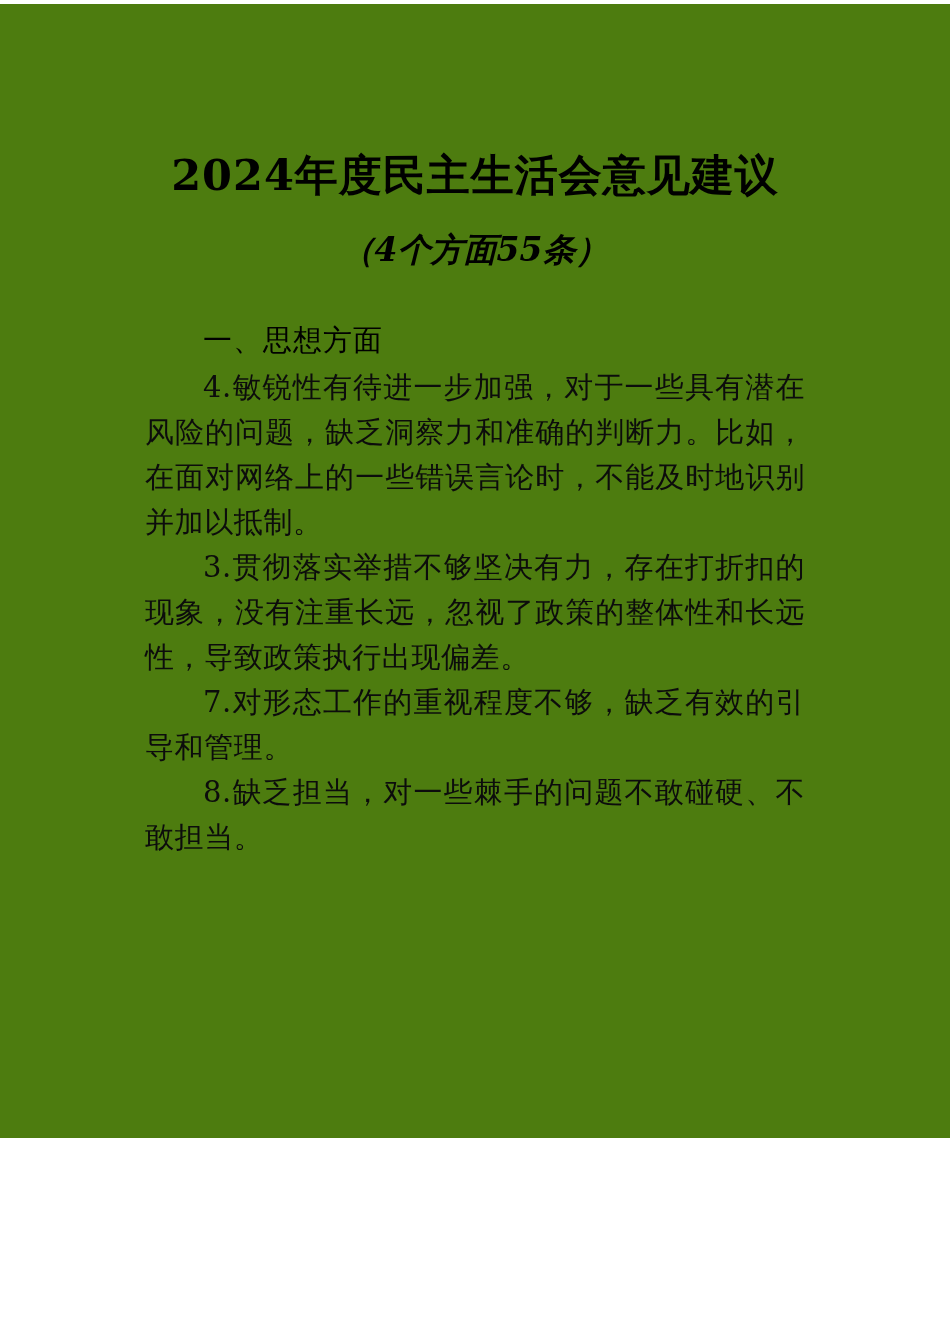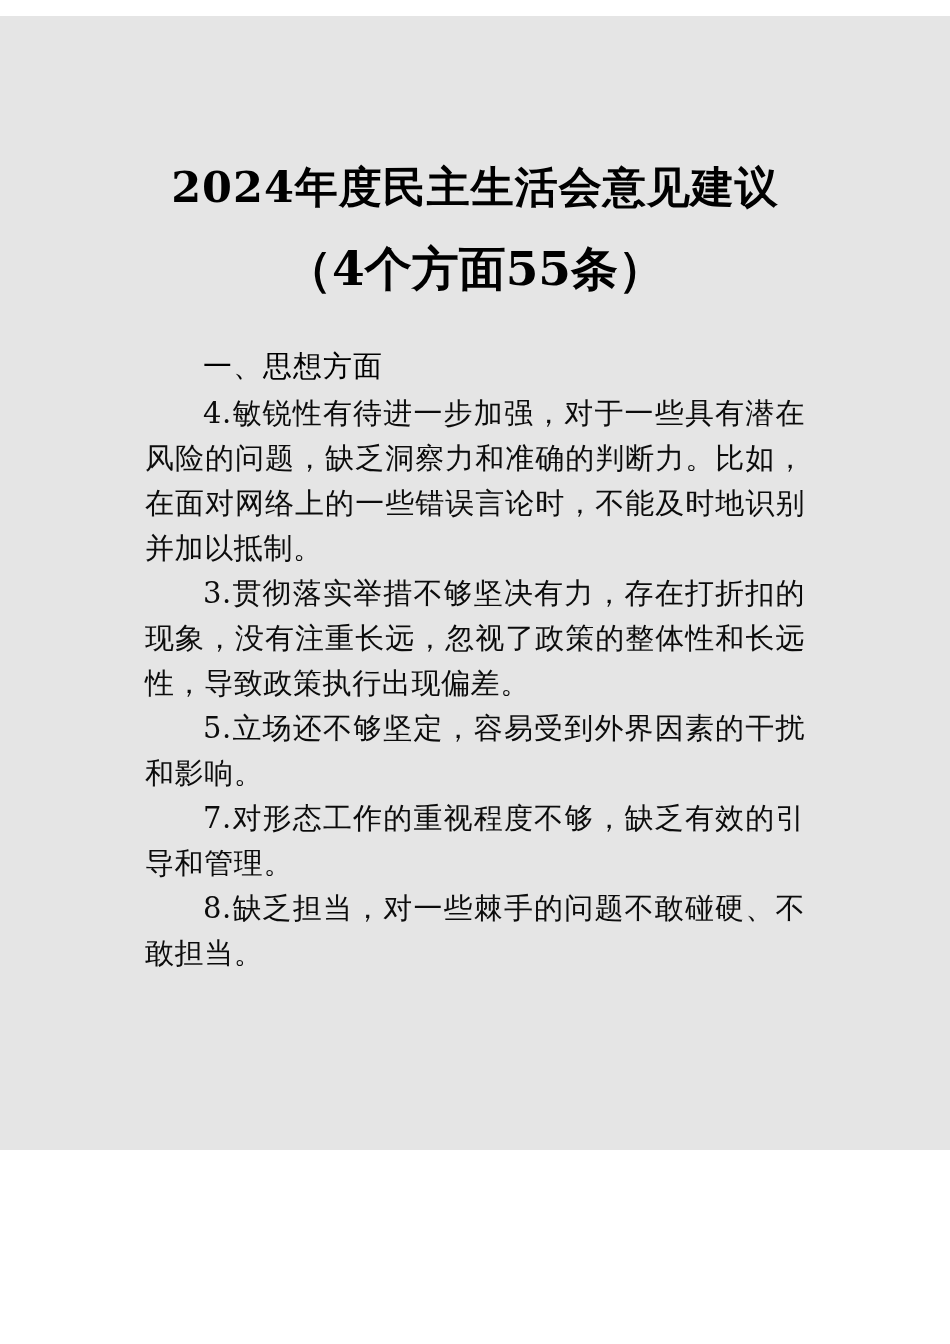--- a/index.html
+++ b/index.html
@@ -6,49 +6,50 @@
   html, body {
     margin: 0;
     padding: 0;
     background: #ffffff;
   }
 
   .page {
     position: relative;
     width: 950px;
     height: 1134px;
-    margin: 16px auto;
-    background: #e5e5e5;
+    margin: 4px auto;
+    background: #4d7c0f;
     overflow: hidden;
     box-sizing: border-box;
   }
 
   
   .doc-title {
     font-family: "DejaVu Serif", "Liberation Serif", serif;
     font-weight: bold;
     font-size: 43px;
     line-height: 1.0;
     color: #000000;
     text-align: center;
     letter-spacing: 1px;
     padding-top: 150px;
     margin: 0;
   }
 
   .doc-subtitle {
     font-family: "DejaVu Serif", "Liberation Serif", serif;
     font-weight: bold;
-    font-size: 47px;
+    font-size: 33px;
     line-height: 1.0;
     color: #000000;
     text-align: center;
     letter-spacing: 0px;
     margin: 0;
     padding-top: 36px;
+    font-style: italic;
   }
 
   
   .body-block {
     padding-top: 52px;
     padding-left: 145px;
     padding-right: 145px;
   }
 
   
@@ -103,23 +104,20 @@
     <h3 class="section-heading">一、思想方面</h3>
 
     <ul class="para-list">
       <li>
           <p class="para">4.敏锐性有待进一步加强，对于一些具有潜在风险的问题，缺乏洞察力和准确的判断力。比如，在面对网络上的一些错误言论时，不能及时地识别并加以抵制。</p>
         </li>
       <li>
           <p class="para">3.贯彻落实举措不够坚决有力，存在打折扣的现象，没有注重长远，忽视了政策的整体性和长远性，导致政策执行出现偏差。</p>
         </li>
       <li>
-          <p class="para">5.立场还不够坚定，容易受到外界因素的干扰和影响。</p>
-        </li>
-      <li>
           <p class="para">7.对形态工作的重视程度不够，缺乏有效的引导和管理。</p>
         </li>
       <li>
           <p class="para">8.缺乏担当，对一些棘手的问题不敢碰硬、不敢担当。</p>
         </li>
     </ul>
 
   </div>
 
 </div>

